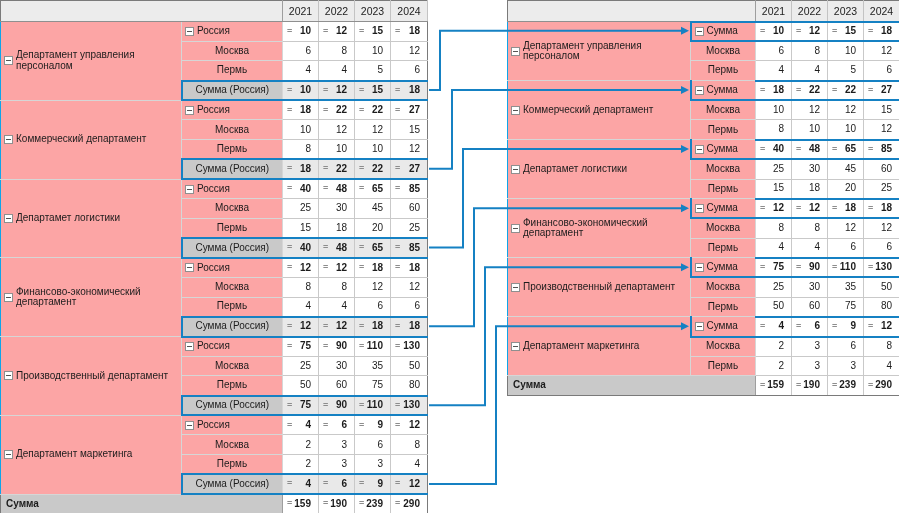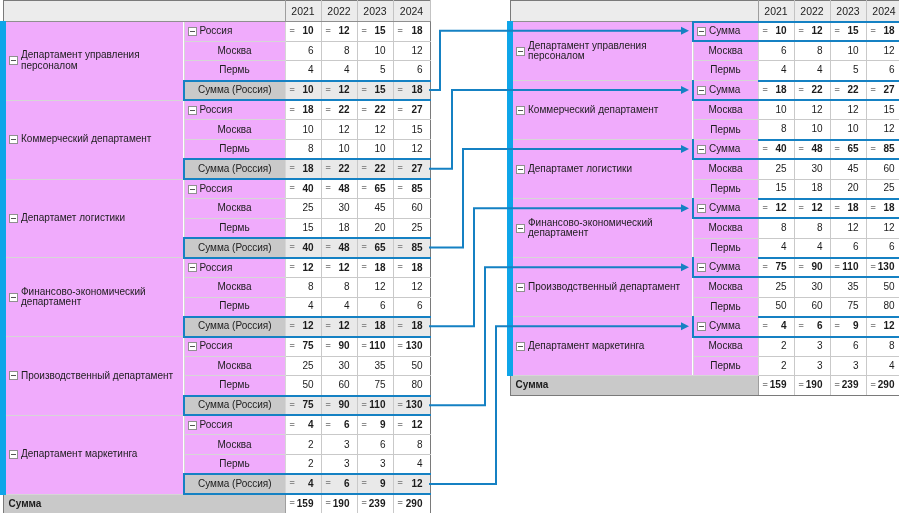--- a/index.html
+++ b/index.html
@@ -8,22 +8,22 @@
   table.pv{border-collapse:collapse;table-layout:fixed;position:absolute;top:0;}
   #left-table{left:0;width:427px;}
   #right-table{left:507px;width:392px;}
   td,th{padding:0;overflow:hidden;vertical-align:middle;}
   tr{height:19.7px;}
   tr.hdr{height:21px;}
   th{font-weight:400;}
   .yearh{background:#ececec;font-size:10.5px;color:#222;text-align:center;
          border:1px solid #c3c3c3;border-bottom:1px solid #8f8f8f;border-top:1px solid #7a7a7a;}
   .corner{background:#ececec;border:1px solid #7a7a7a;border-right:1px solid #9e9e9e;border-bottom:1px solid #8f8f8f;}
-  .lbl{background:#f0abfc;border:1px solid #d6d6d6;}
-  .dept-cell{border-left:6px solid #0ea5e9;margin-left:28px;}
+  .lbl{background:#fca5a5;border:1px solid #d6d6d6;}
+  .dept-cell{border-left:1px solid #0ea5e9;margin-left:28px;}
   .val{background:#fff;border:1px solid #c9c9c9;}
   .val.vfirst{border-left:1px solid #9e9e9e;}
   .val.vlast{border-right:1px solid #7a7a7a;}
   .lbl.gs,.val.gs{border-top:1px solid #a2a2a2;}
   .sub-lbl{background:#c9c9c9;}
   .sub-val{background:#e9e9e9;}
   .hlt{border-top:2px solid var(--blue);}
   .hlb{border-bottom:2px solid var(--blue);}
   .hll{border-left:2px solid var(--blue);}
   .hlr{border-right:2px solid var(--blue);}

